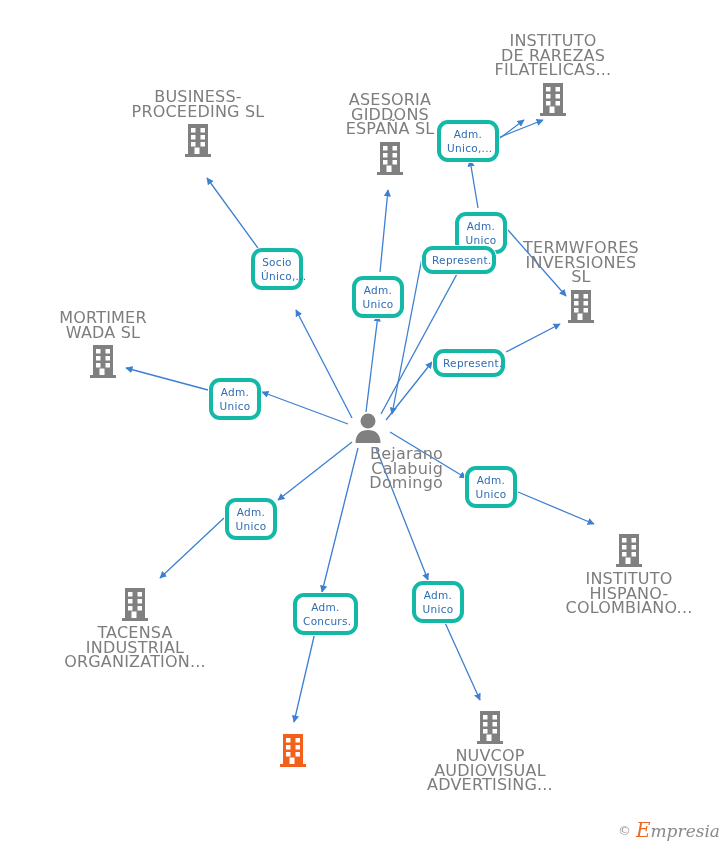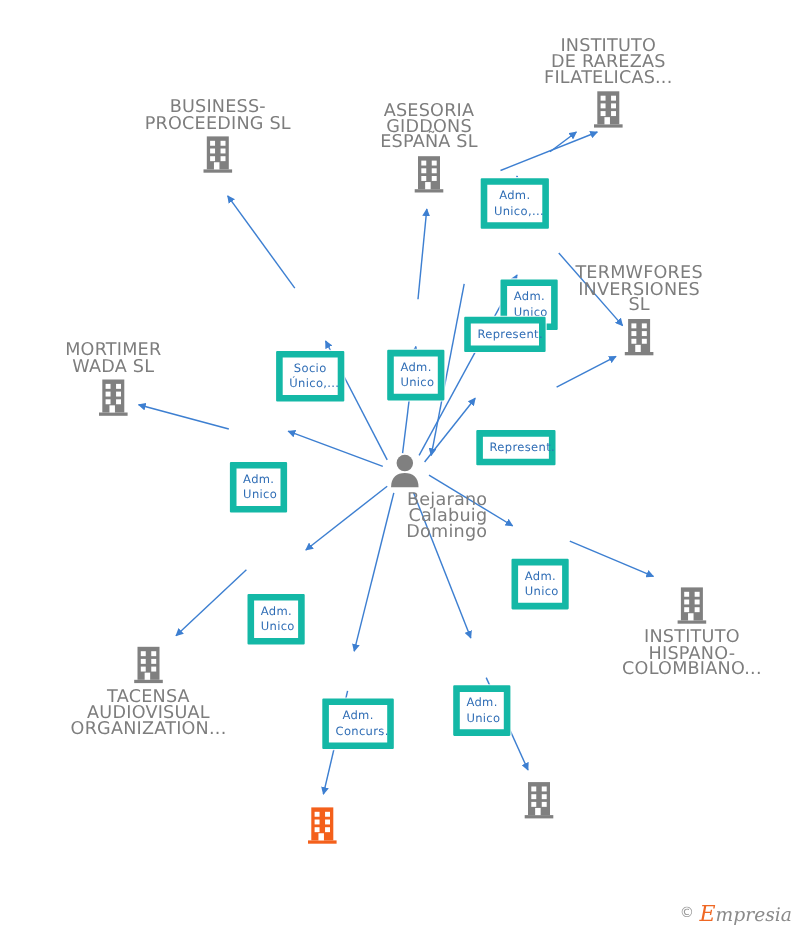--- a/index.html
+++ b/index.html
@@ -46,33 +46,32 @@
   .node-icon {
     display: block;
     margin: 0 auto;
   }
   .node.label-top .node-icon { margin-top: 2px; }
   .node.label-bottom .node-label { margin-top: 3px; }
 
   .edge-label {
     position: absolute;
     box-sizing: border-box;
-    border: 6px solid #14b8a6;
-    border-radius: 1px;
+    border: 4px solid #14b8a6;
+    border-radius: 11px;
     background: #ffffff;
     color: #2f6db5;
     font-size: 10.5px;
     line-height: 14px;
     text-align: center;
     padding: 3px 6px 3px 6px;
     white-space: pre-line;
     box-shadow: 0 0 0 1px rgba(255,255,255,0.9);
     z-index: 8;
     letter-spacing: 0.3px;
-    margin-top: 42px;
   }
   .watermark {
     position: absolute;
     right: 8px;
     bottom: 8px;
     font-size: 15px;
     color: #8e8e8e;
     z-index: 10;
     display: flex;
     align-items: center;
@@ -247,36 +246,39 @@
       <rect x="2" y="33" width="26" height="3" fill="#808080"></rect>
       <rect x="8" y="7" width="4.5" height="4.5" fill="#ffffff"></rect>
       <rect x="17.5" y="7" width="4.5" height="4.5" fill="#ffffff"></rect>
       <rect x="8" y="14" width="4.5" height="4.5" fill="#ffffff"></rect>
       <rect x="17.5" y="14" width="4.5" height="4.5" fill="#ffffff"></rect>
       <rect x="8" y="21" width="4.5" height="4.5" fill="#ffffff"></rect>
       <rect x="17.5" y="21" width="4.5" height="4.5" fill="#ffffff"></rect>
       <rect x="11.5" y="26.5" width="5" height="6.5" fill="#ffffff"></rect>
     </svg>
     <div class="node-label">TACENSA
+INDUSTRIAL
+ORGANIZATION...</div>
+  </div>
+
+  <div class="node label-bottom" style="left:490px; top:708px;">
+    <svg class="node-icon" width="30" height="38" viewBox="0 0 30 38">
+      <rect x="5" y="3" width="20" height="30" fill="#808080"></rect>
+      <rect x="2" y="33" width="26" height="3" fill="#808080"></rect>
+      <rect x="8" y="7" width="4.5" height="4.5" fill="#ffffff"></rect>
+      <rect x="17.5" y="7" width="4.5" height="4.5" fill="#ffffff"></rect>
+      <rect x="8" y="14" width="4.5" height="4.5" fill="#ffffff"></rect>
+      <rect x="17.5" y="14" width="4.5" height="4.5" fill="#ffffff"></rect>
+      <rect x="8" y="21" width="4.5" height="4.5" fill="#ffffff"></rect>
+      <rect x="17.5" y="21" width="4.5" height="4.5" fill="#ffffff"></rect>
+      <rect x="11.5" y="26.5" width="5" height="6.5" fill="#ffffff"></rect>
+    </svg>
+    <div class="node-label">NUVCOP
 AUDIOVISUAL
-ORGANIZATION...</div>
-  </div>
-
-  <div class="node label-bottom" style="left:490px; top:708px;">
-    <svg class="node-icon" width="30" height="38" viewBox="0 0 30 38">
-      <rect x="5" y="3" width="20" height="30" fill="#808080"></rect>
-      <rect x="2" y="33" width="26" height="3" fill="#808080"></rect>
-      <rect x="8" y="7" width="4.5" height="4.5" fill="#ffffff"></rect>
-      <rect x="17.5" y="7" width="4.5" height="4.5" fill="#ffffff"></rect>
-      <rect x="8" y="14" width="4.5" height="4.5" fill="#ffffff"></rect>
-      <rect x="17.5" y="14" width="4.5" height="4.5" fill="#ffffff"></rect>
-      <rect x="8" y="21" width="4.5" height="4.5" fill="#ffffff"></rect>
-      <rect x="17.5" y="21" width="4.5" height="4.5" fill="#ffffff"></rect>
-      <rect x="11.5" y="26.5" width="5" height="6.5" fill="#ffffff"></rect>
-    </svg>
+ADVERTISING...</div>
   </div>
 
   <div class="node label-bottom" style="left:293px; top:731px;">
     <svg class="node-icon" width="30" height="38" viewBox="0 0 30 38">
       <rect x="5" y="3" width="20" height="30" fill="#f4601b"></rect>
       <rect x="2" y="33" width="26" height="3" fill="#f4601b"></rect>
       <rect x="8" y="7" width="4.5" height="4.5" fill="#ffffff"></rect>
       <rect x="17.5" y="7" width="4.5" height="4.5" fill="#ffffff"></rect>
       <rect x="8" y="14" width="4.5" height="4.5" fill="#ffffff"></rect>
       <rect x="17.5" y="14" width="4.5" height="4.5" fill="#ffffff"></rect>
@@ -297,21 +299,21 @@
   </div>
 
   <div class="edge-label" style="left:437px; top:120px; width:62px;">Adm.
 Unico,...</div>
 
   <div class="edge-label" style="left:455px; top:212px; width:52px;">Adm.
 Unico</div>
 
   <div class="edge-label" style="left:422px; top:246px; width:74px;">Represent.</div>
 
-  <div class="edge-label" style="left:251px; top:277px; width:62px;">Socio
+  <div class="edge-label" style="left:251px; top:248px; width:52px;">Socio
 Único,...</div>
 
   <div class="edge-label" style="left:352px; top:276px; width:52px;">Adm.
 Unico</div>
 
   <div class="edge-label" style="left:433px; top:349px; width:72px;">Represent.</div>
 
   <div class="edge-label" style="left:209px; top:378px; width:52px;">Adm.
 Unico</div>
 

